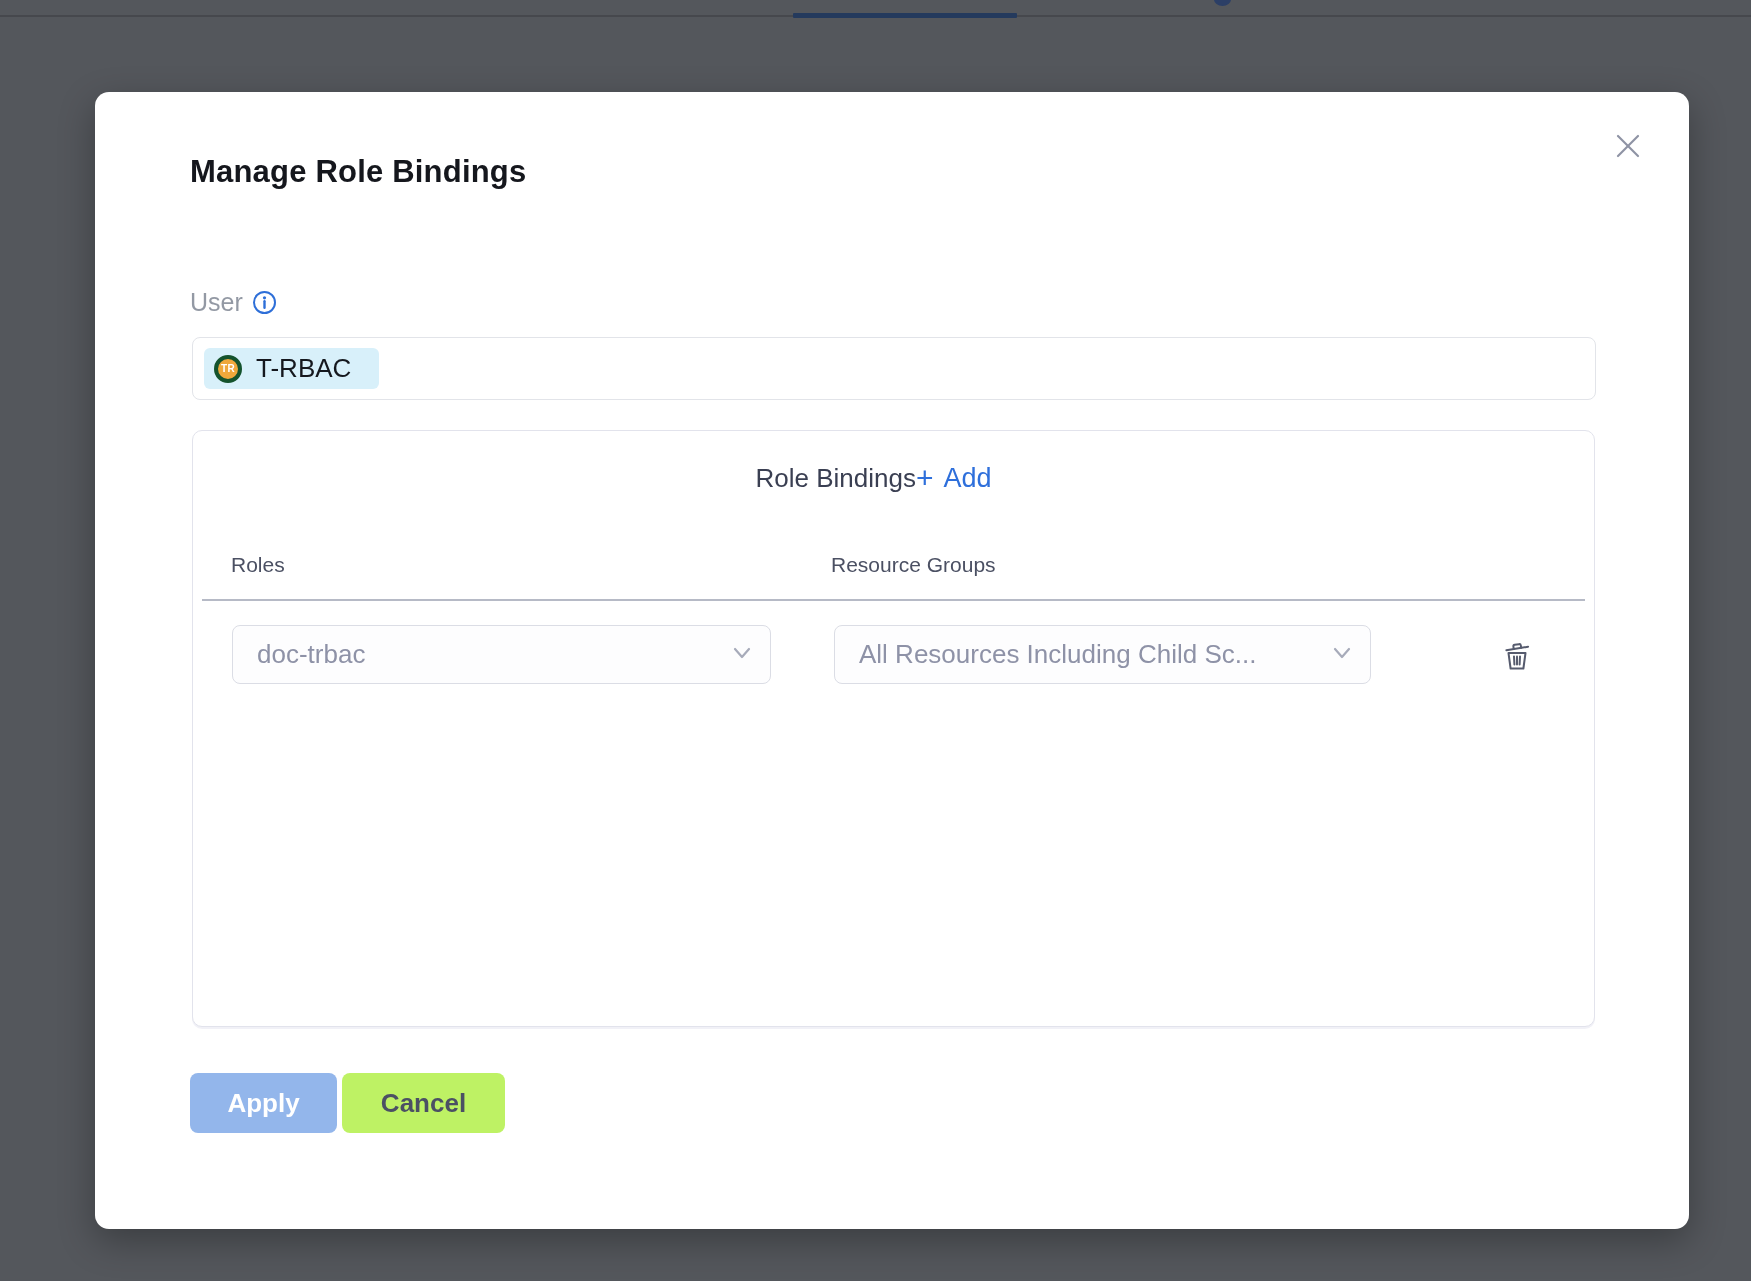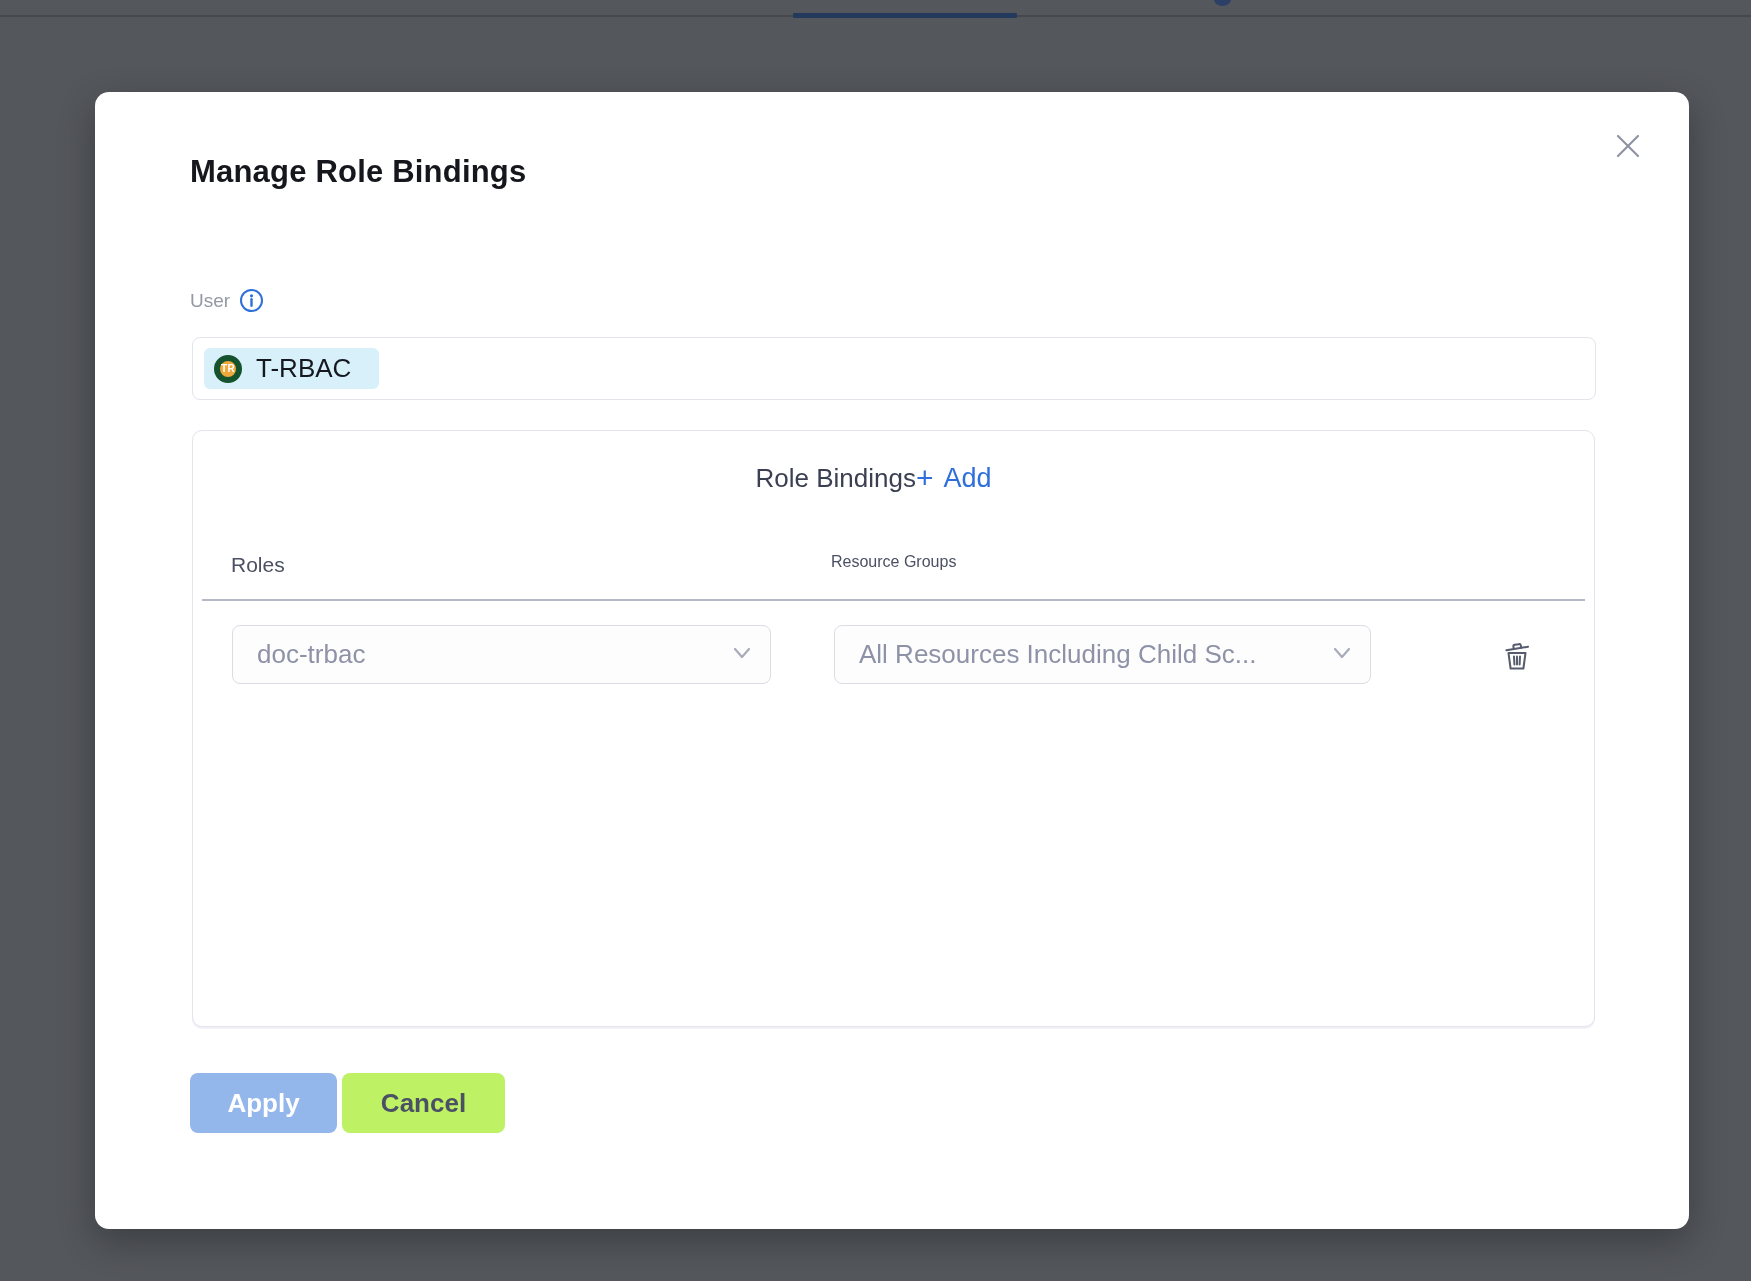--- a/index.html
+++ b/index.html
@@ -39,33 +39,33 @@
   .modal-title {
     position: absolute; left: 95px; top: 62px;
     font-size: 31px; font-weight: 700; color: #15171d; letter-spacing: 0.2px;
   }
 
   
   .user-label-row {
     position: absolute; left: 95px; top: 196px;
     display: flex; align-items: center; gap: 9px;
   }
-  .user-label { font-size: 19px; color: #9399a4; }
+  .user-label { font-size: 25px; color: #9399a4; }
   .user-input {
     position: absolute; left: 97px; top: 245px; width: 1404px; height: 63px;
     border: 1px solid #e2e4e9; border-radius: 8px; background: #ffffff;
     display: flex; align-items: center; padding: 0 11px;
   }
   .user-chip {
     display: inline-flex; align-items: center; gap: 14px;
     background: #d8f0fa; border-radius: 6px; height: 41px; padding: 0 28px 0 10px;
   }
   .chip-avatar {
     width: 28px; height: 28px; border-radius: 50%;
-    background: #efa83b; border: 6px solid #14532d;
+    background: #efa83b; border: 4px solid #14532d;
     display: flex; align-items: center; justify-content: center;
     font-size: 10px; font-weight: 700; color: #ffffff; letter-spacing: 0.3px;
   }
   .chip-name { font-size: 26px; color: #15181e; }
 
   
   .rb-panel {
     position: absolute; left: 97px; top: 338px; width: 1403px; height: 597px;
     border: 1px solid #e2e3ec; border-radius: 10px; background: #ffffff;
     box-shadow: 0 2px 0 rgba(180,180,210,0.18);
@@ -78,21 +78,21 @@
   .rb-title { font-size: 26px; font-weight: 500; color: #3a3f52; }
   .add-btn {
     display: inline-flex; align-items: center; gap: 10px;
     color: #2e6fdb; font-size: 27px; cursor: pointer; background: none; border: none;
     font-family: inherit;
   }
   .add-plus { font-size: 30px; font-weight: 500; line-height: 1; position: relative; top: -1px; }
 
   .rb-cols { position: absolute; top: 122px; left: 0; right: 0; }
   .col-roles { position: absolute; left: 38px; font-size: 21px; color: #4b5063; }
-  .col-rg    { position: absolute; left: 638px; font-size: 16px; color: #4b5063; }
+  .col-rg    { position: absolute; left: 638px; font-size: 21px; color: #4b5063; }
   .rb-divider {
     position: absolute; top: 168px; left: 9px; right: 9px; height: 2px;
     background: #b6bac6;
   }
 
   .rb-row { position: absolute; top: 194px; left: 0; right: 0; height: 60px; text-align: center; }
   .select {
     position: absolute; height: 59px;
     border: 1px solid #dbdde5; border-radius: 8px; background: #fdfdfe;
     display: flex; align-items: center; justify-content: space-between;

